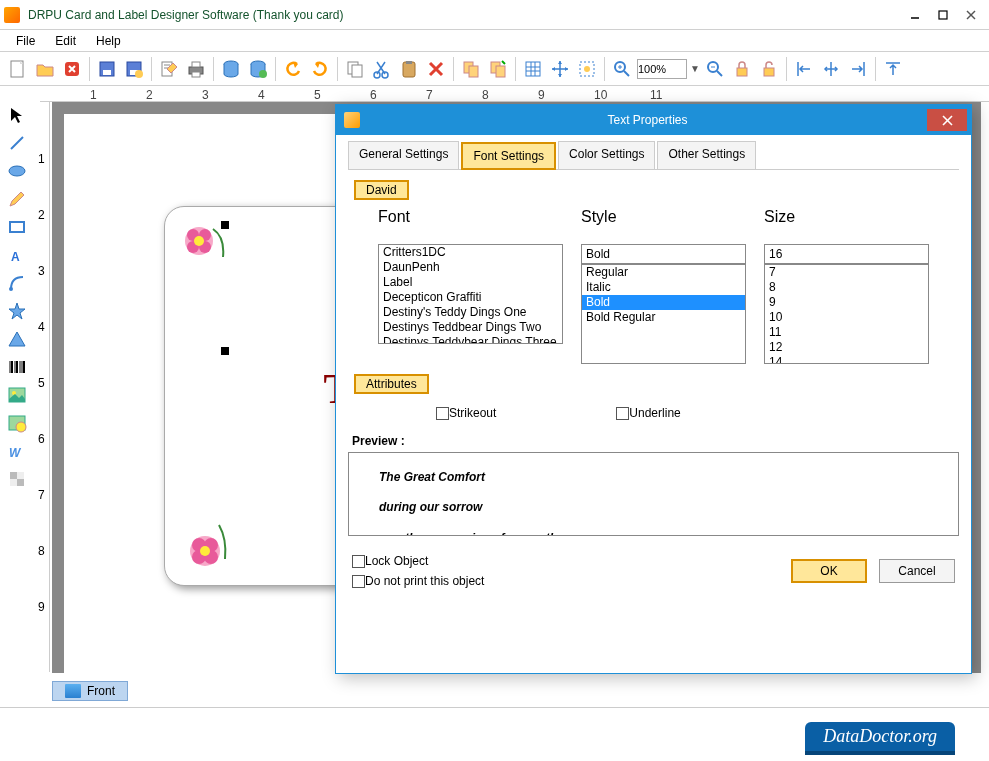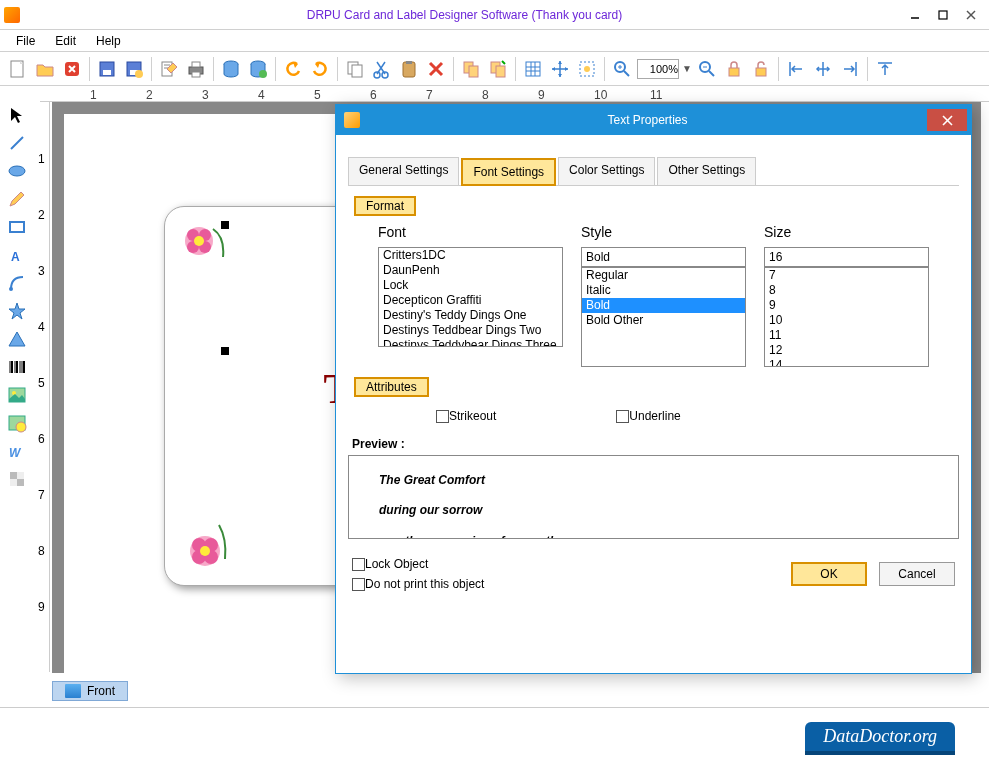--- a/index.html
+++ b/index.html
@@ -1,34 +1,34 @@
 <!DOCTYPE html>
 <html><head>
 <meta charset="utf-8">
 <style>
 * { box-sizing: border-box; margin: 0; padding: 0; font-family: "Segoe UI", Tahoma, sans-serif; font-size: 12px; }
 body { background: #fff; width: 989px; height: 761px; position: relative; overflow: hidden; }
 
 
 .main-titlebar { height: 30px; background: #fff; border-bottom: 1px solid #d0d0d0; display: flex; align-items: center; padding: 0 4px; }
 .main-titlebar .app-icon { width: 16px; height: 16px; margin-right: 8px; background: linear-gradient(135deg,#ffa500,#ff6600); border-radius: 2px; }
-.main-titlebar .title-text { flex: 1; text-align: center; color: #6d28d9; }
+.main-titlebar .title-text { flex: 1; text-align: left; color: #14532d; }
 .win-controls { display: flex; gap: 0; }
 .win-btn { width: 28px; height: 22px; display: flex; align-items: center; justify-content: center; color: #000; }
 .win-btn.close { background: #fff; }
 
 
 .menubar { height: 22px; background: #fff; border-bottom: 1px solid #d0d0d0; display: flex; align-items: center; padding: 0 8px; gap: 4px; }
 .menubar span { padding: 2px 8px; }
 
 
 .toolbar { height: 34px; background: #fff; border-bottom: 1px solid #d0d0d0; display: flex; align-items: center; padding: 0 6px; gap: 3px; }
 .tool-icon { width: 24px; height: 24px; display: flex; align-items: center; justify-content: center; border-radius: 2px; }
 .tool-sep { width: 1px; height: 24px; background: #d0d0d0; margin: 0 2px; }
-.zoom-input { width: 42px; height: 20px; border: 1px solid #aaa; text-align: right; font-size: 11px; }
+.zoom-input { width: 50px; height: 20px; border: 1px solid #aaa; text-align: left; font-size: 11px; }
 
 
 .ruler-h { height: 16px; background: #fff; border-bottom: 1px solid #ccc; margin-left: 40px; position: relative; font-size: 9px; color: #444; }
 .ruler-h .tick { position: absolute; top: 2px; }
 
 
 .left-palette { position: absolute; left: 4px; top: 102px; width: 30px; display: flex; flex-direction: column; gap: 2px; }
 .palette-icon { width: 26px; height: 26px; display: flex; align-items: center; justify-content: center; }
 
 
@@ -57,33 +57,33 @@
 
 .watermark { position: absolute; right: 34px; bottom: 6px; background: #0a5fa5; color: #fff; font-style: italic; font-family: Georgia, serif; font-size: 18px; padding: 4px 18px; border-radius: 6px 6px 0 0; border-bottom: 4px solid #064579; }
 
 
 .dialog { position: absolute; left: 335px; top: 104px; width: 637px; height: 570px; background: #fff; border: 1px solid #1e90d8; box-shadow: 4px 4px 16px rgba(0,0,0,0.25); }
 .dlg-title { height: 30px; background: #1e90d8; color: #fff; display: flex; align-items: center; padding: 0 8px; }
 .dlg-title .dlg-icon { width: 16px; height: 16px; background: linear-gradient(135deg,#ffd37a,#ff9c00); margin-right: 8px; border-radius: 2px; }
 .dlg-title .dlg-text { flex: 1; text-align: center; font-size: 12px; }
 .dlg-close { width: 40px; height: 22px; background: #c94f44; color: #fff; display: flex; align-items: center; justify-content: center; font-size: 13px; margin-right: -4px; }
 
-.dlg-body { padding: 22px 12px 8px 12px; }
+.dlg-body { padding: 6px 12px 8px 12px; }
 .tab-row { display: flex; border-bottom: 1px solid #ccc; }
 .tab { padding: 5px 10px; border: 1px solid #ccc; border-bottom: none; background: #f4f4f4; margin-right: 2px; font-size: 12px; }
 .tab.active { background: #ffe79a; border: 2px solid #d89000; position: relative; top: 1px; }
 
 .section-label { display: inline-block; background: #ffe79a; border: 2px solid #d89000; padding: 1px 10px; margin: 10px 0 4px 6px; font-size: 12px; }
 
 .font-row { display: flex; gap: 18px; padding: 4px 30px 0 30px; }
 .font-col { display: flex; flex-direction: column; }
 .col-font { flex: 1.4; }
 .col-style { flex: 0.9; }
 .col-size { flex: 0.9; }
-.font-col label { font-size: 14px; margin-bottom: 7px; }
+.font-col label { font-size: 16px; margin-bottom: 18px; }
 .font-input { height: 20px; border: 1px solid #888; padding: 0 4px; font-size: 12px; }
 .font-list { height: 100px; border: 1px solid #888; background: #fff; overflow-y: scroll; font-size: 12px; }
 .font-list .item { padding: 0 4px; line-height: 15px; white-space: nowrap; }
 .font-list .item.sel { background: #1e90ff; color: #fff; }
 
 .attr-row { display: flex; gap: 120px; padding: 8px 0 8px 88px; align-items: center; }
 .chk { display: flex; align-items: center; font-size: 12px; }
 .chk .box { width: 13px; height: 13px; border: 1px solid #555; }
 
 .preview-label { font-size: 12px; margin: 6px 0 4px 4px; font-weight: bold; }
@@ -503,44 +503,44 @@
     </div>
   </div>
   <div class="dlg-body">
     <div class="tab-row">
       <div class="tab">General Settings</div>
       <div class="tab active">Font Settings</div>
       <div class="tab">Color Settings</div>
       <div class="tab">Other Settings</div>
     </div>
 
-    <div class="section-label">Format</div>
+    <div class="section-label">David</div>
 
     <div class="font-row">
       <div class="font-col col-font">
         <label>Font</label>
         <div class="font-list">
           <div class="item">Critters1DC</div>
           <div class="item">DaunPenh</div>
-          <div class="item">Lock</div>
+          <div class="item">Label</div>
           <div class="item">Decepticon Graffiti</div>
           <div class="item">Destiny's Teddy Dings One</div>
           <div class="item">Destinys Teddbear Dings Two</div>
           <div class="item">Destinys Teddybear Dings Three</div>
 
         </div>
       </div>
       <div class="font-col col-style">
         <label>Style</label>
         <input class="font-input" value="Bold" style="">
         <div class="font-list">
           <div class="item">Regular</div>
           <div class="item">Italic</div>
           <div class="item sel">Bold</div>
-          <div class="item">Bold Other</div>
+          <div class="item">Bold Regular</div>
         </div>
       </div>
       <div class="font-col col-size">
         <label>Size</label>
         <input class="font-input" value="16" style="">
         <div class="font-list">
           <div class="item">7</div>
           <div class="item">8</div>
           <div class="item">9</div>
           <div class="item">10</div>

